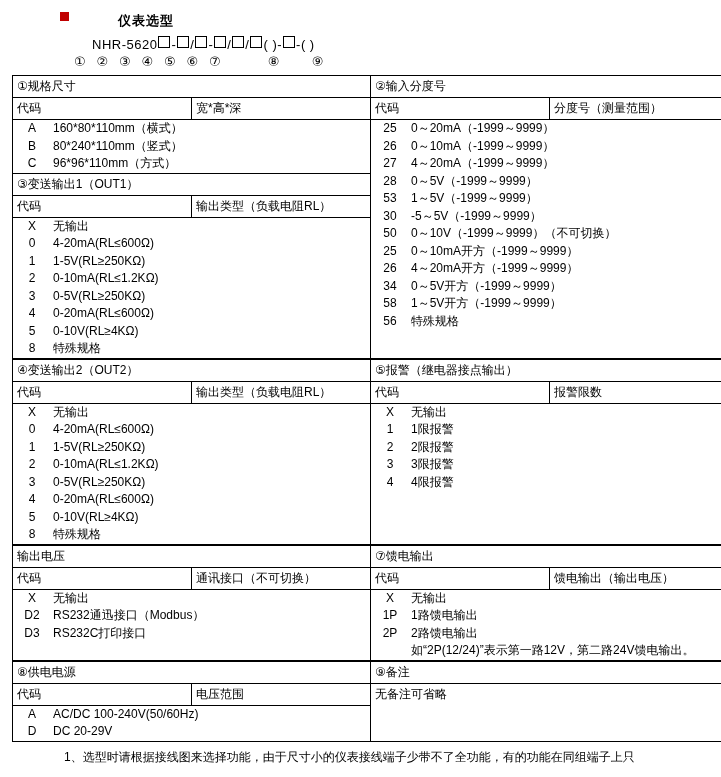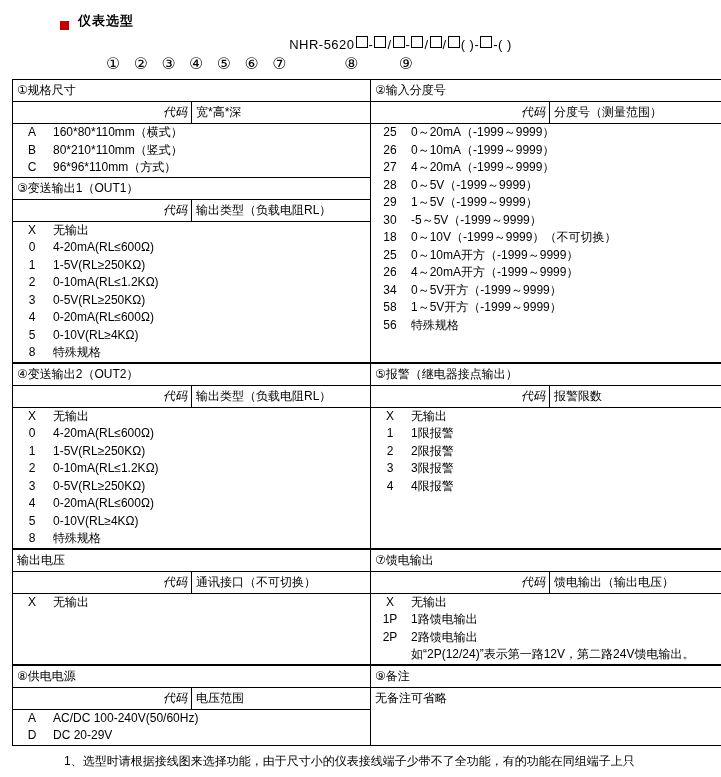--- a/index.html
+++ b/index.html
@@ -6,35 +6,35 @@
   body{
     width:721px; height:777px;
     background:#ffffff;
     font-family:"Liberation Sans","DejaVu Sans",sans-serif;
     font-size:12px;
     color:#000;
   }
   .page{position:relative;width:721px;height:777px;box-sizing:border-box;padding:8px 12px 0 12px;}
 
   
-  .title-row{display:flex;align-items:flex-end;margin:4px 0 6px 48px;}
+  .title-row{display:flex;align-items:flex-start;margin:4px 0 6px 48px;gap:40px;}
   .title-marker{width:9px;height:9px;background:#c00000;margin-right:9px;flex:none;}
   .title-text{font-size:13px;font-weight:bold;letter-spacing:1px;}
 
   
-  .model-row{margin-left:80px;font-size:13px;letter-spacing:0.5px;text-align:center;}
+  .model-row{margin-left:80px;font-size:13px;letter-spacing:0.5px;}
   .model-row .sq{display:inline-block;width:10px;height:10px;border:1px solid #000;vertical-align:1px;margin:0 1px;}
-  .circle-row{margin-left:94px;font-size:16px;margin-top:2px;margin-bottom:6px;letter-spacing:0;}
+  .circle-row{margin-left:62px;font-size:13px;margin-top:2px;margin-bottom:6px;letter-spacing:0;}
   .circle-row span{display:inline-block;}
 
   
   table{border-collapse:collapse;}
   .grid{width:697px;table-layout:fixed;border:1px solid #000;}
   .grid td{border:1px solid #000;padding:2px 4px;vertical-align:top;font-size:12px;line-height:17px;}
-  .code-col{width:36px;text-align:right;font-style:italic;}
+  .code-col{width:36px;text-align:left;}
   .sec-title{padding-left:3px;margin-left:44px;}
   .inner{width:100%;border-collapse:collapse;}
   .inner td{border:none;padding:0 2px;font-size:12px;line-height:17.5px;}
   .inner td.c{width:34px;text-align:center;}
   .cellpad{padding:0 !important;}
   .half{width:349px;}
 
   .note{margin-top:6px;font-size:12px;line-height:19px;}
   .note .n1{margin-left:52px;}
 </style>
@@ -78,21 +78,21 @@
     <tr>
       <td colspan="2" class="cellpad">
         <table class="inner">
           <tbody>
                 <tr>
                   <td class="c">A</td>
                   <td>160*80*110mm（横式）</td>
                 </tr>
           <tr>
                   <td class="c">B</td>
-                  <td>80*210*110mm（竖式）</td>
+                  <td>80*240*110mm（竖式）</td>
                 </tr>
           <tr>
                   <td class="c">C</td>
                   <td>96*96*110mm（方式）</td>
                 </tr>
         </tbody>
             </table>
       </td>
       <td colspan="2" rowspan="5" class="cellpad">
         <table class="inner">
@@ -107,29 +107,29 @@
                 </tr>
           <tr>
                   <td class="c">27</td>
                   <td>4～20mA（-1999～9999）</td>
                 </tr>
           <tr>
                   <td class="c">28</td>
                   <td>0～5V（-1999～9999）</td>
                 </tr>
           <tr>
-                  <td class="c">29</td>
+                  <td class="c">53</td>
                   <td>1～5V（-1999～9999）</td>
                 </tr>
           <tr>
                   <td class="c">30</td>
                   <td>-5～5V（-1999～9999）</td>
                 </tr>
           <tr>
-                  <td class="c">18</td>
+                  <td class="c">50</td>
                   <td>0～10V（-1999～9999）（不可切换）</td>
                 </tr>
           <tr>
                   <td class="c">25</td>
                   <td>0～10mA开方（-1999～9999）</td>
                 </tr>
           <tr>
                   <td class="c">26</td>
                   <td>4～20mA开方（-1999～9999）</td>
                 </tr>
@@ -295,20 +295,28 @@
       <td>馈电输出（输出电压）</td>
     </tr>
     <tr>
       <td colspan="2" class="cellpad">
         <table class="inner">
           <tbody>
                 <tr>
                   <td class="c">X</td>
                   <td>无输出</td>
                 </tr>
+          <tr>
+                  <td class="c">D2</td>
+                  <td>RS232通迅接口（Modbus）</td>
+                </tr>
+          <tr>
+                  <td class="c">D3</td>
+                  <td>RS232C打印接口</td>
+                </tr>
         </tbody>
             </table>
       </td>
       <td colspan="2" class="cellpad">
         <table class="inner">
           <tbody>
                 <tr>
                   <td class="c">X</td>
                   <td>无输出</td>
                 </tr>

